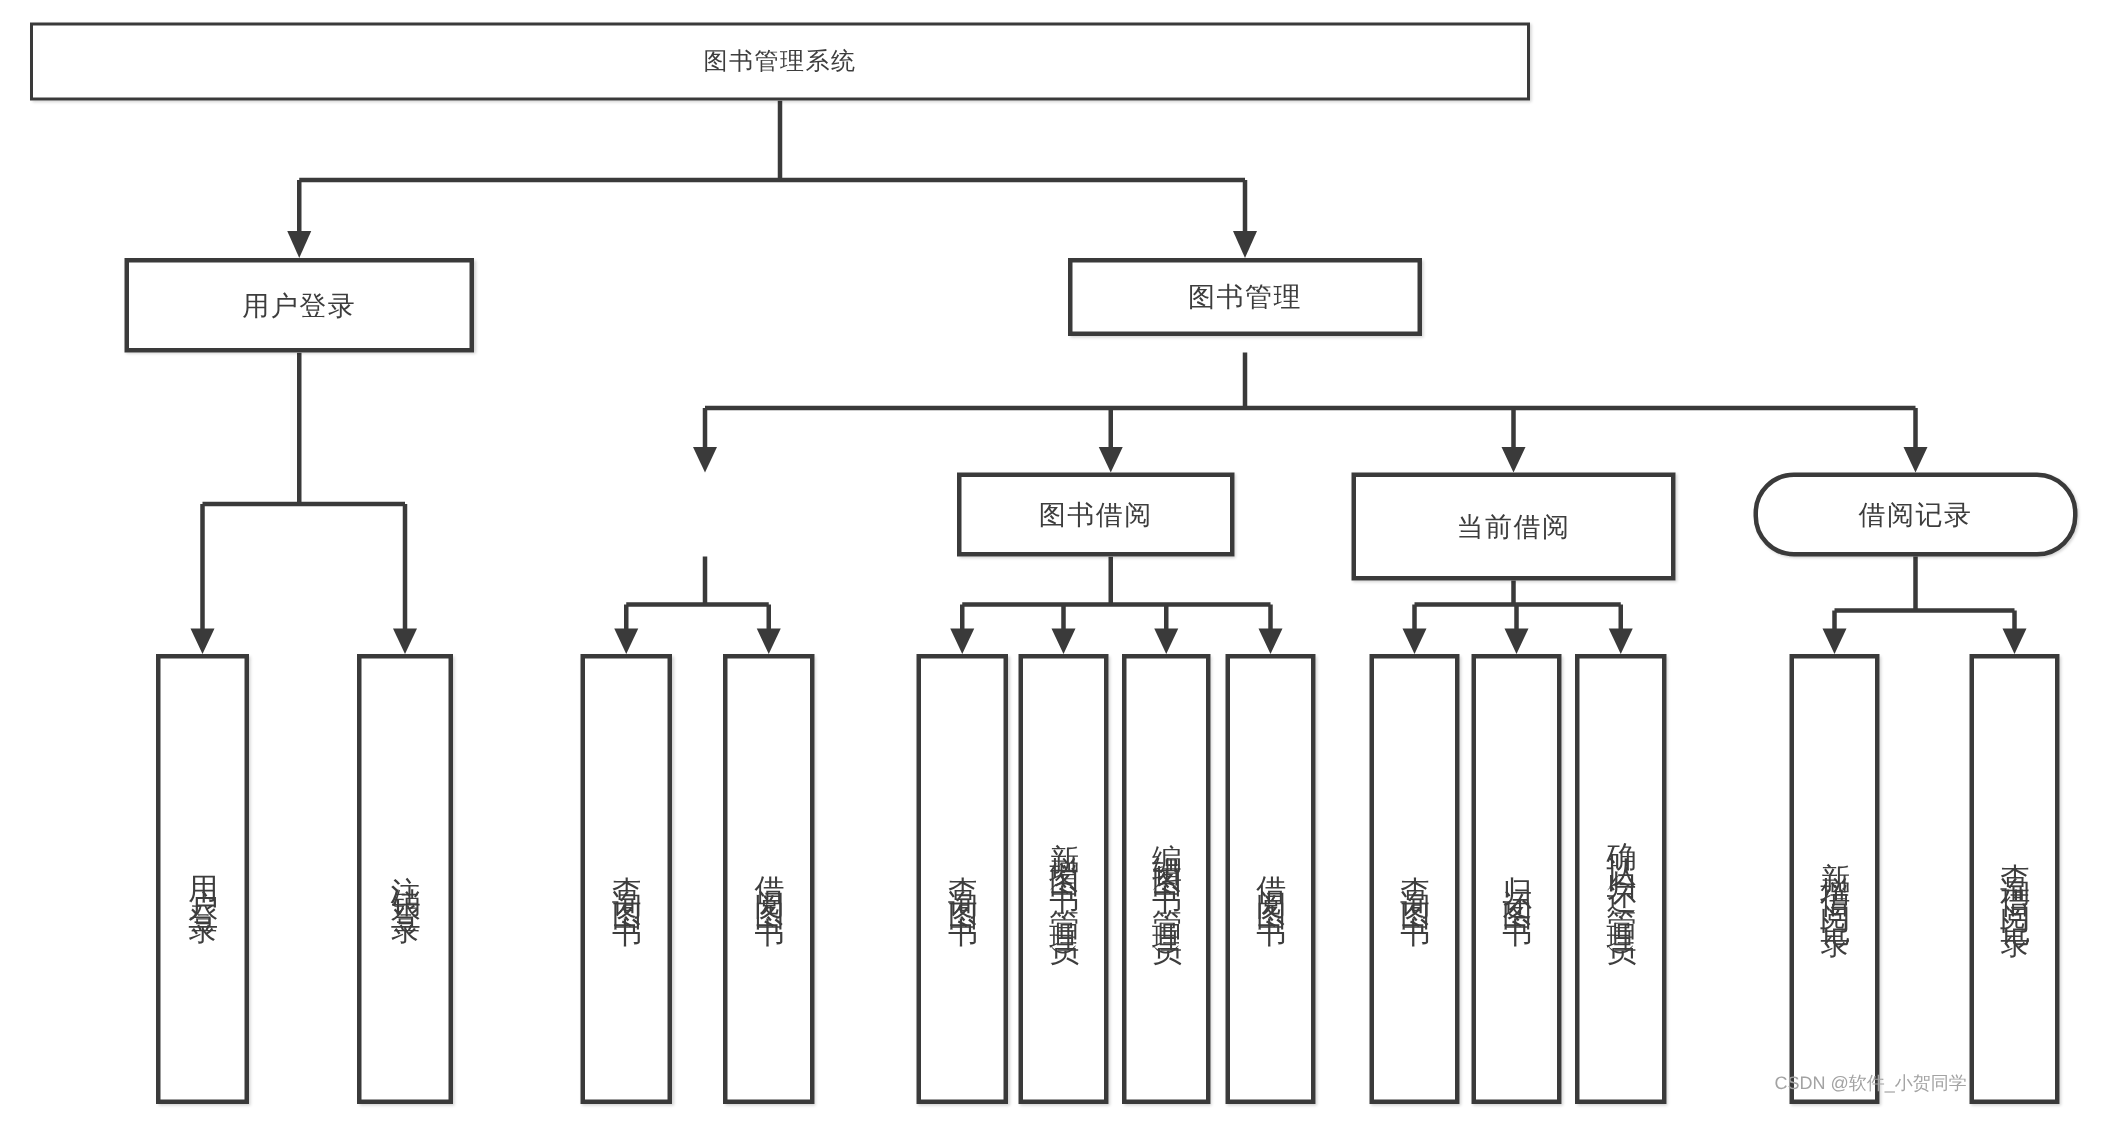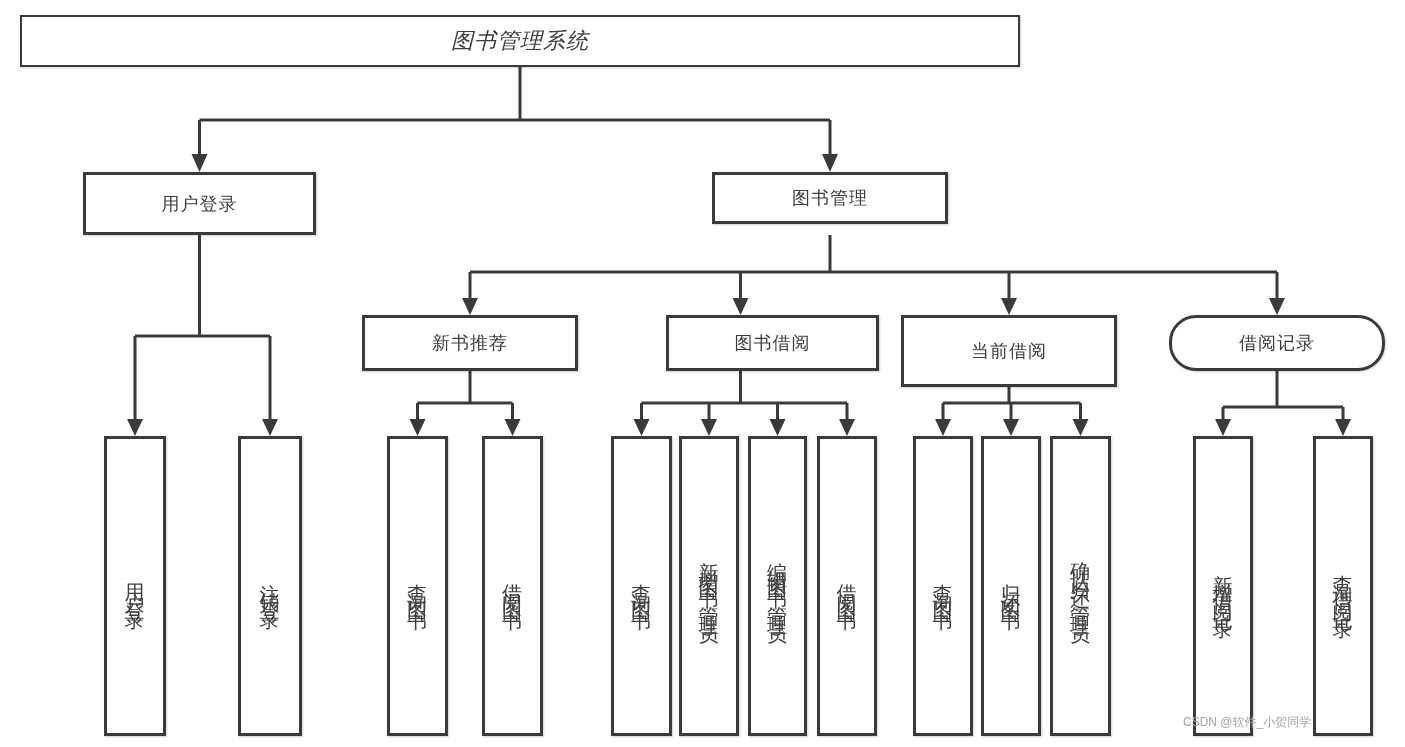--- a/index.html
+++ b/index.html
@@ -29,22 +29,21 @@
     display: flex;
     align-items: center;
     justify-content: center;
     color: #3d3d3d;
     font-size: 18px;
     letter-spacing: 1px;
     z-index: 2;
   }
   .node.root {
     border-width: 2px;
-    font-size: 22px;
-    font-style: italic;
+    font-size: 16px;
   }
   .node.leaf {
     font-size: 20px;
   }
   .node.leaf .vtext {
     writing-mode: vertical-rl;
     text-orientation: mixed;
     letter-spacing: 9px;
     line-height: 1.0;
     white-space: nowrap;
@@ -113,24 +112,21 @@
     <span>图书管理系统</span>
   </div>
 
   <div class="node" style="left:83px; top:172px; width:233px; height:63px;">
     <span>用户登录</span>
   </div>
   <div class="node" style="left:712px; top:172px; width:236px; height:52px;justify-content:center;">
     <span>图书管理</span>
   </div>
 
-  <div class="node" style="left:362px; top:315px; width:216px; height:56px;">
-    <span>新书推荐</span>
-  </div>
-  <div class="node" style="left:666px; top:315px; width:213px; height:56px;font-family:Liberation Mono, monospace;">
+  <div class="node" style="left:638px; top:315px; width:185px; height:56px;font-family:Liberation Mono, monospace;">
     <span>图书借阅</span>
   </div>
   <div class="node" style="left:901px; top:315px; width:216px; height:72px;">
     <span>当前借阅</span>
   </div>
   <div class="node" style="left:1169px; top:315px; width:216px; height:56px;border-radius:27px;">
     <span>借阅记录</span>
   </div>
 
   <div class="node leaf" style="left:104px; top:436px; width:62px; height:300px;">

